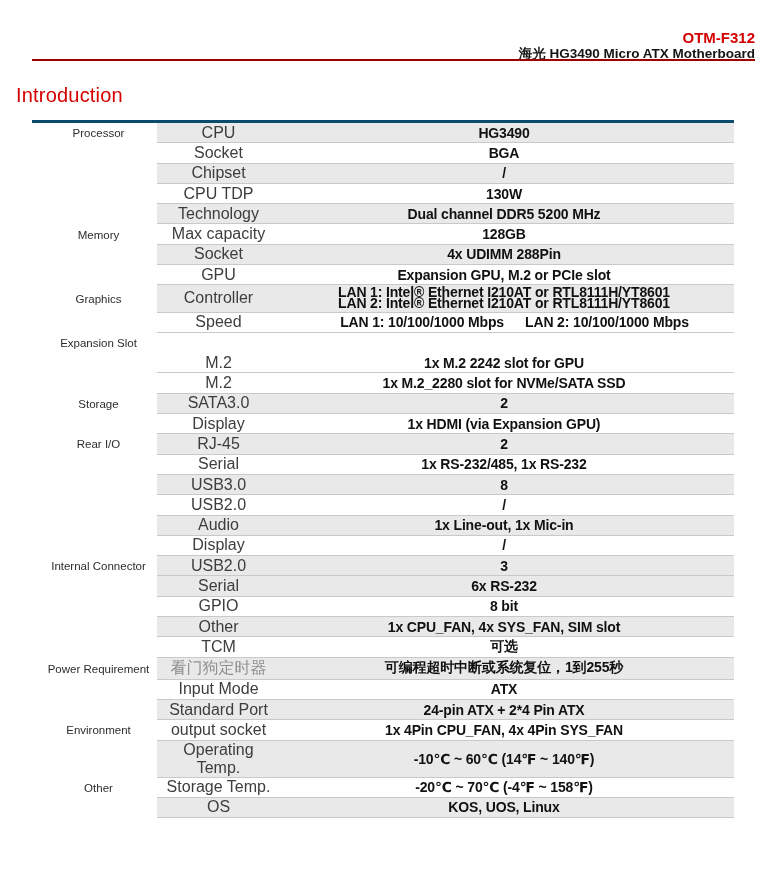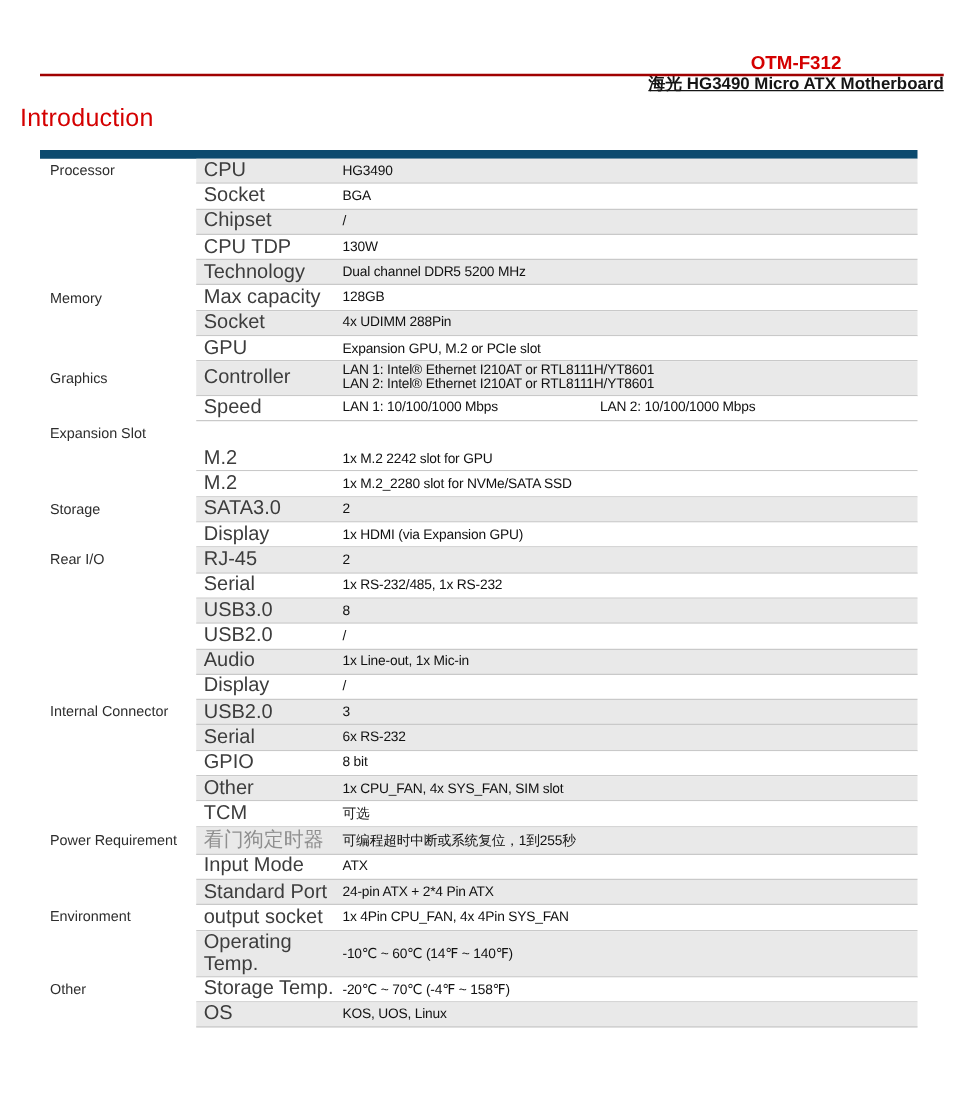--- a/index.html
+++ b/index.html
@@ -1,42 +1,42 @@
 <!DOCTYPE html>
 <html style="--accent: #d40000; --rule: #a00000;"><head>
 <meta charset="utf-8">
 <style>
   html,body{margin:0;padding:0;background:#fff;}
   .page{position:relative;width:764px;height:894px;background:#ffffff;overflow:hidden;
         font-family:"Liberation Sans","DejaVu Sans",sans-serif;}
 
   
-  .doc-header{position:absolute;top:42px;right:9px;text-align:center;}
+  .doc-header{position:absolute;top:29px;right:9px;text-align:right;}
   .model{color:var(--accent,#d40000);font-size:15px;font-weight:700;line-height:17px;}
   .product{color:#151515;font-size:13.5px;font-weight:700;line-height:16px;text-decoration:underline;}
   .red-rule{position:absolute;left:32px;width:723px;top:59px;height:2px;background:var(--rule,#a00000);}
 
   
   .intro{position:absolute;left:16px;top:84px;margin:0;color:var(--accent,#d40000);
          font-size:20px;font-weight:500;letter-spacing:.2px;}
 
   
-  .spec-table{position:absolute;left:32px;top:120px;width:702px;border-top:7px solid #0c4a6e;}
+  .spec-table{position:absolute;left:32px;top:120px;width:702px;border-top:3px solid #0c4a6e;text-align:center;}
   .row{display:flex;min-height:20.3px;}
   .cat{flex:none;width:125px;padding-left:8px;box-sizing:border-box;align-self:center;
        font-size:11.5px;color:#2d2d2d;}
   .cat-top{align-self:flex-start;padding-top:4px;}
   .band{flex:1;display:flex;align-items:center;background:#fff;
         border-bottom:1px solid #c9c9c9;box-sizing:border-box;}
   .row.gray .band{background:#e9e9e9;}
   .band.multi{padding:1.5px 0;}
   .lbl{flex:none;width:117px;padding-left:6px;box-sizing:border-box;
        font-size:16px;color:#3d3d3d;}
   .lbl.muted{color:#8f8f8f;font-family:Liberation Sans, sans-serif;}
-  .val{flex:1;font-size:11px;font-weight:400;color:#111;letter-spacing:-0.15px;}
+  .val{flex:1;font-size:14px;font-weight:700;color:#111;letter-spacing:-0.15px;}
   .band.multi .val{line-height:11.6px;}
   .val .col1{display:inline-block;width:206px;}
 </style>
 </head>
 <body>
 
 <div class="page">
   <div class="doc-header">
     <div class="model">OTM-F312</div>
     <div class="product">海光 HG3490 Micro ATX Motherboard</div>

